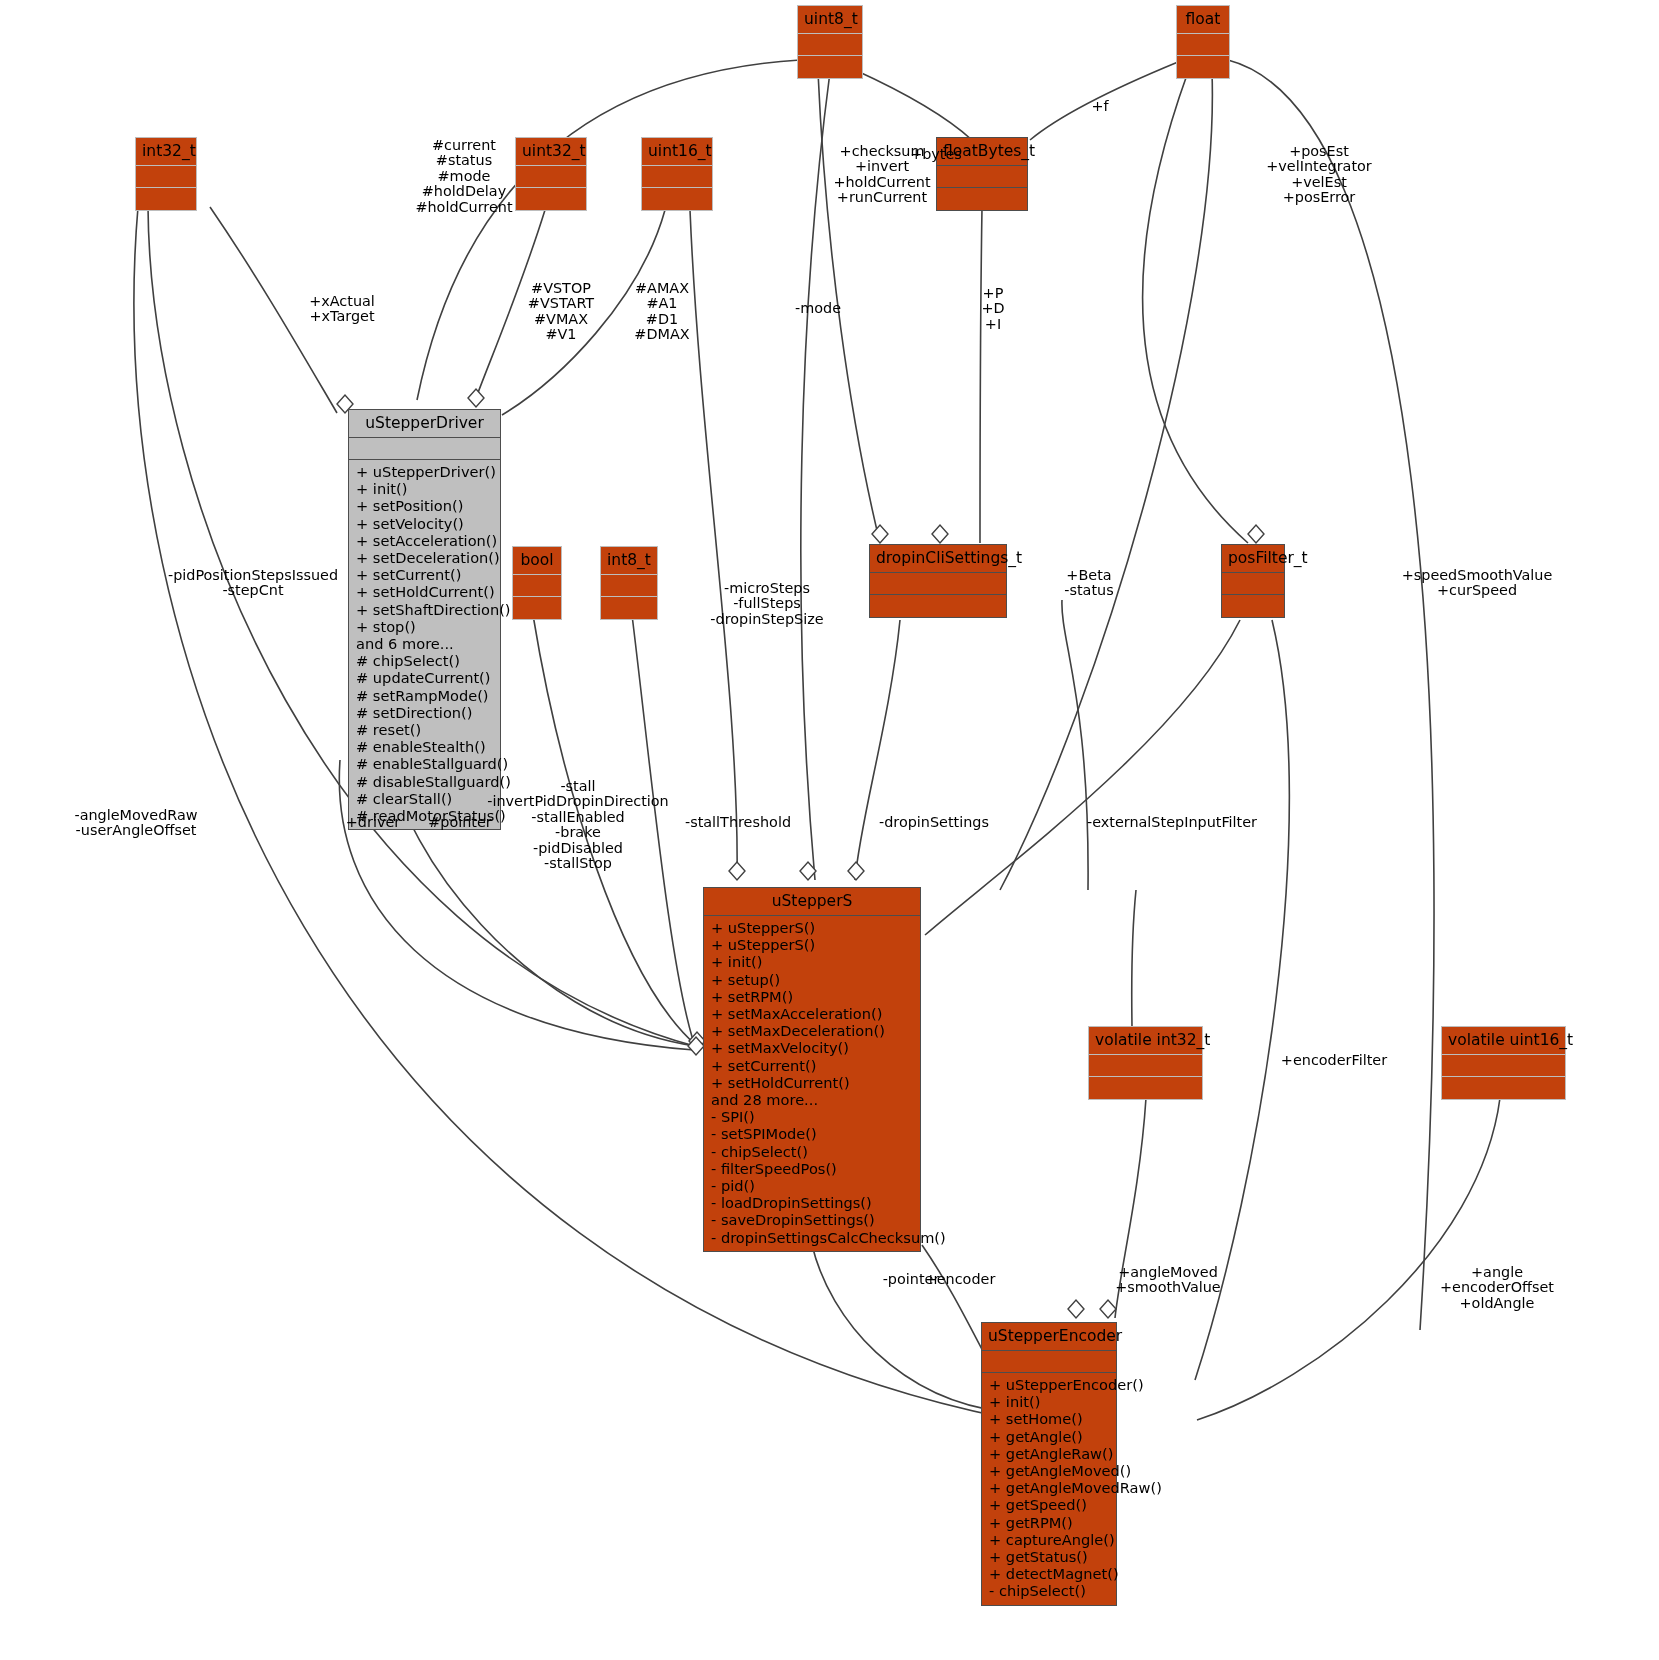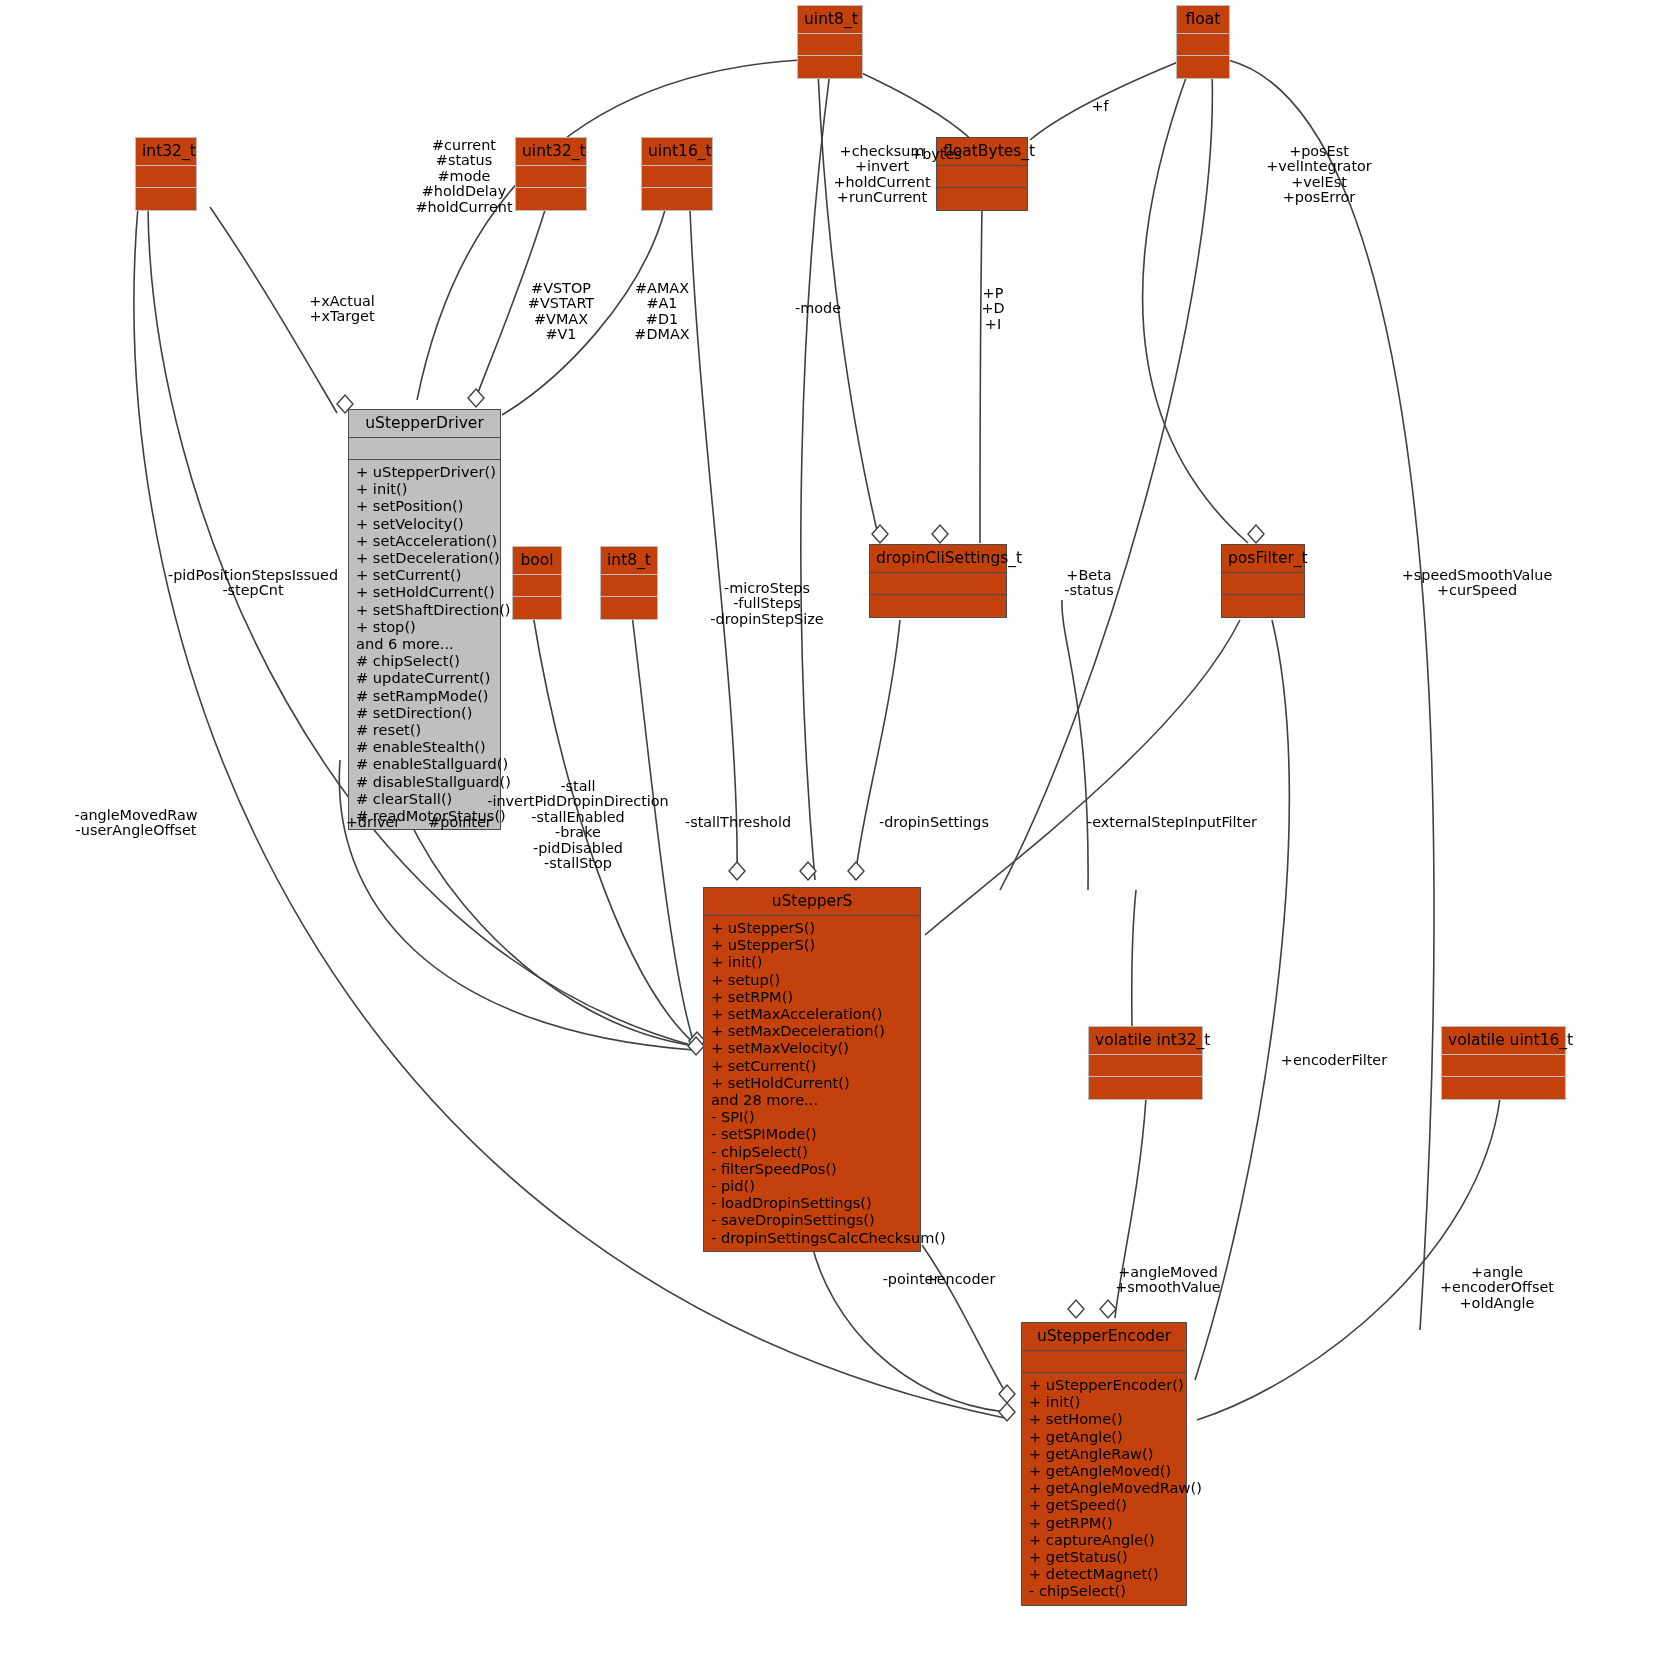--- a/index.html
+++ b/index.html
@@ -233,21 +233,21 @@
     <div class="attrs"></div>
     <div class="ops"></div>
   </div>
 
   <div class="node solid" style="left:869px; top:544px; width:138px;">
     <div class="title">dropinCliSettings_t</div>
     <div class="attrs"></div>
     <div class="ops"></div>
   </div>
 
-  <div class="node solid" style="left:1221px; top:544px; width:84px;">
+  <div class="node solid" style="left:1221px; top:544px; width:64px;">
     <div class="title">posFilter_t</div>
     <div class="attrs"></div>
     <div class="ops"></div>
   </div>
 
   <div class="node highlight" style="left:339px; top:409px; width:153px;">
     <div class="title">uStepperDriver</div>
     <div class="attrs"></div>
     <div class="ops">
         <div class="row">+ uStepperDriver()</div>
@@ -292,21 +292,21 @@
         <div class="row">- setSPIMode()</div>
         <div class="row">- chipSelect()</div>
         <div class="row">- filterSpeedPos()</div>
         <div class="row">- pid()</div>
         <div class="row">- loadDropinSettings()</div>
         <div class="row">- saveDropinSettings()</div>
         <div class="row">- dropinSettingsCalcChecksum()</div>
       </div>
   </div>
 
-  <div class="node solid" style="left:1021px; top:1322px; width:166px;">
+  <div class="node solid" style="left:981px; top:1322px; width:136px;">
     <div class="title">uStepperEncoder</div>
     <div class="attrs"></div>
     <div class="ops">
         <div class="row">+ uStepperEncoder()</div>
         <div class="row">+ init()</div>
         <div class="row">+ setHome()</div>
         <div class="row">+ getAngle()</div>
         <div class="row">+ getAngleRaw()</div>
         <div class="row">+ getAngleMoved()</div>
         <div class="row">+ getAngleMovedRaw()</div>

